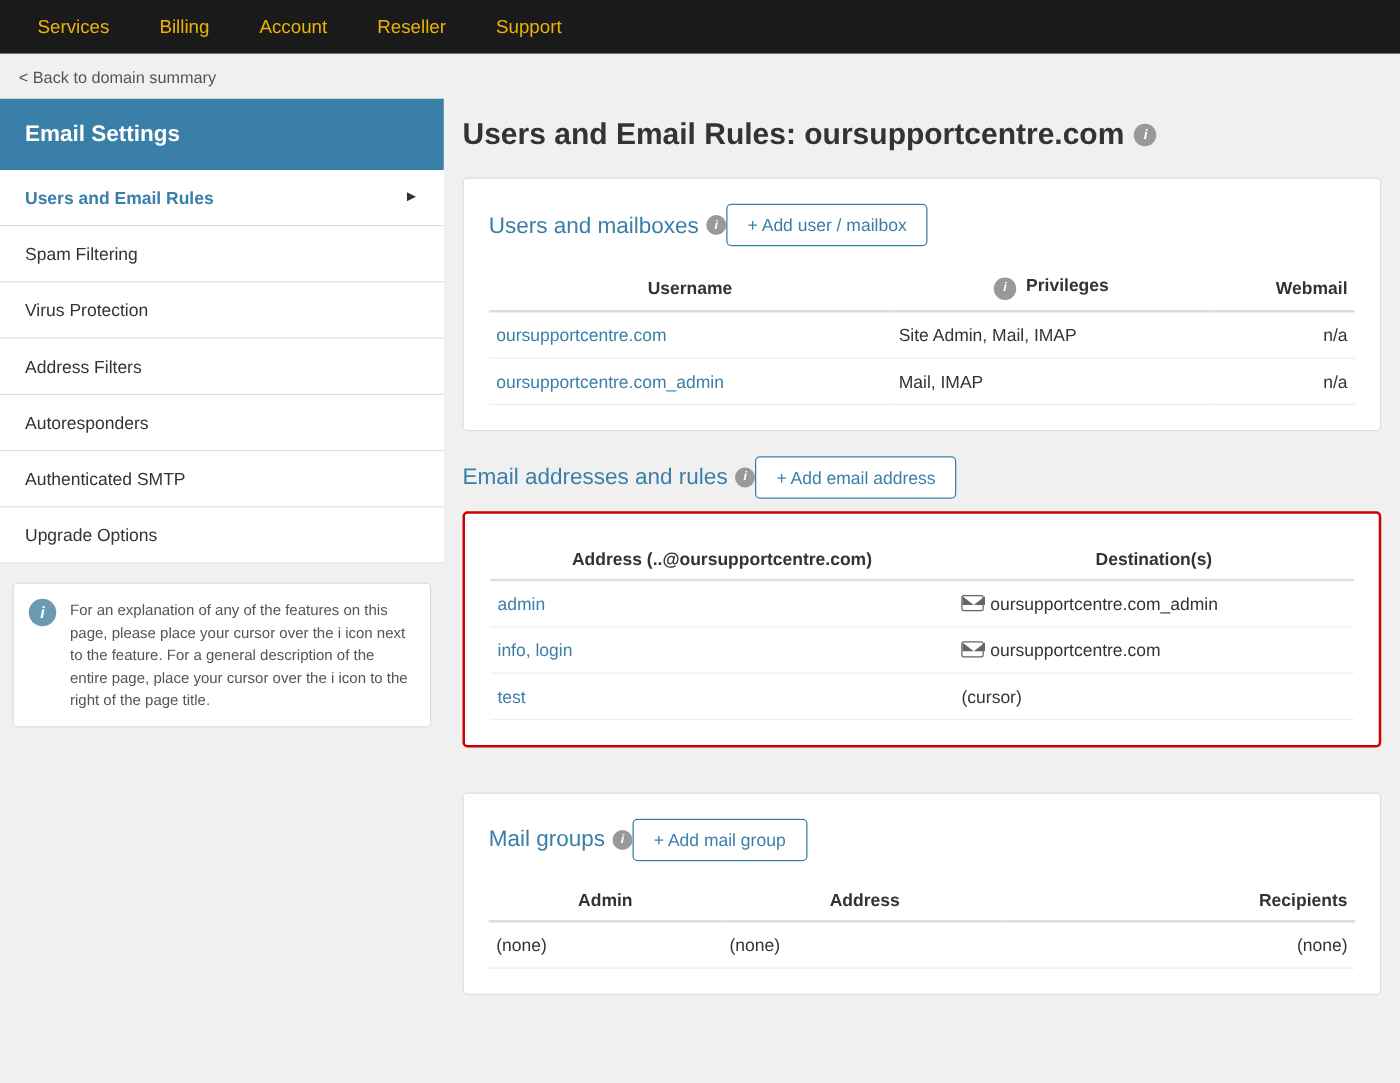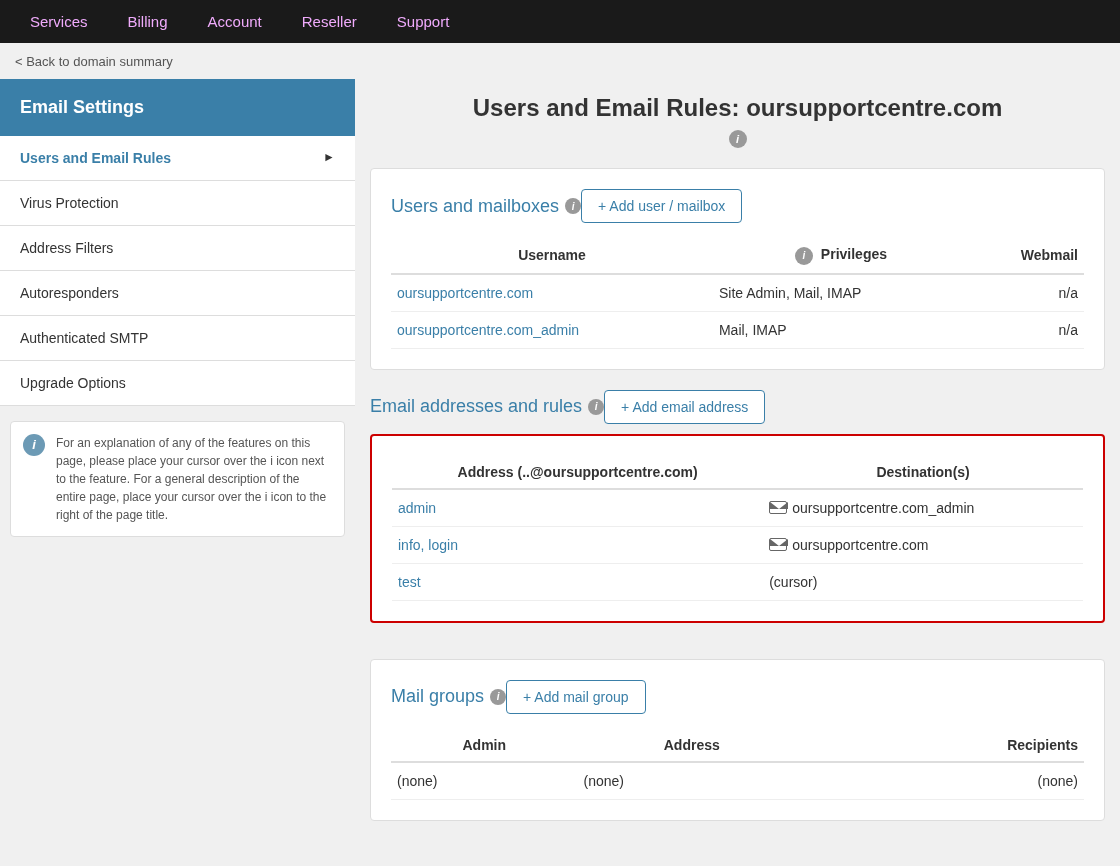--- a/index.html
+++ b/index.html
@@ -7,21 +7,21 @@
 
     
     #top-nav {
       background: #1a1a1a;
       display: flex;
       align-items: center;
       height: 43px;
       padding: 0 10px;
     }
     .nav-item {
-      color: #f0abfc;
+      color: #eab308;
       padding: 0 20px;
       line-height: 43px;
       cursor: pointer;
       font-size: 15px;
     }
 
     
     #back-link-container {
       padding: 10px 15px;
       background: #f0f0f0;
@@ -103,21 +103,20 @@
       flex: 1;
       padding: 0 15px 20px 15px;
     }
 
     
     #page-title-bar {
       padding: 15px 0 20px 0;
       display: flex;
       align-items: center;
       gap: 8px;
-      flex-direction: column;
     }
     #page-title-bar h1 {
       font-size: 24px;
       font-weight: bold;
       color: #333;
     }
     #page-title-bar .title-info-icon {
       width: 18px;
       height: 18px;
       border-radius: 50%;
@@ -271,20 +270,23 @@
 </div>
 
 <div id="layout">
 
   <div id="sidebar">
     <div class="sidebar-header">Email Settings</div>
 
     <div class="sidebar-item active">
       <span>Users and Email Rules</span>
       <span class="arrow">►</span>
+    </div>
+    <div class="sidebar-item">
+      <span>Spam Filtering</span>
     </div>
     <div class="sidebar-item">
       <span>Virus Protection</span>
     </div>
     <div class="sidebar-item">
       <span>Address Filters</span>
     </div>
     <div class="sidebar-item">
       <span>Autoresponders</span>
     </div>

